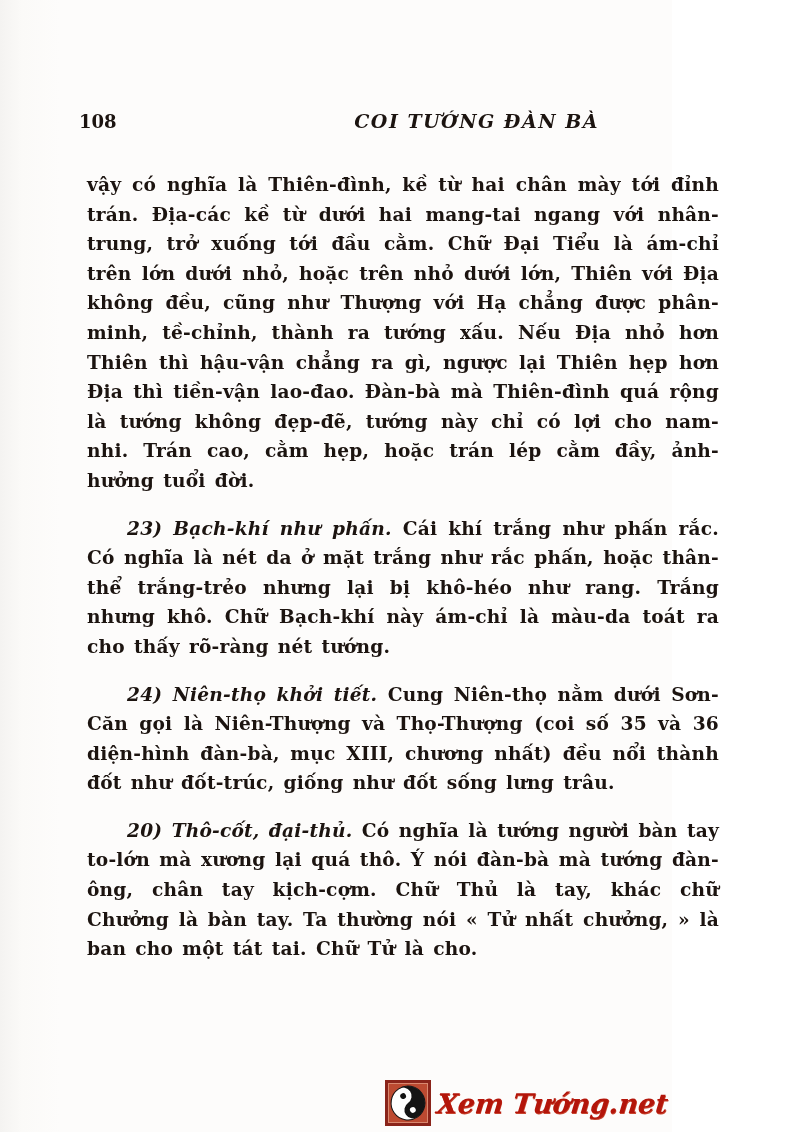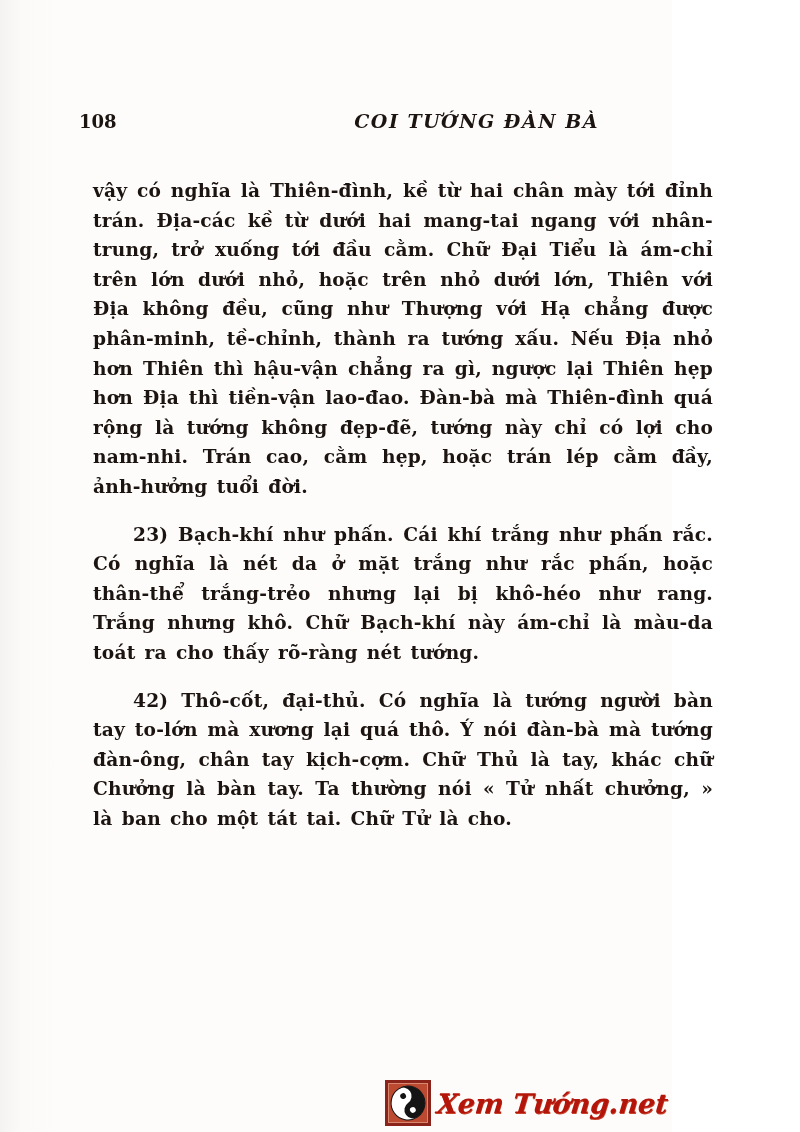--- a/index.html
+++ b/index.html
@@ -33,28 +33,28 @@
     top:162px;left:79px;
     width:648px;
     font-size:18.6px;
     font-weight:bold;
     line-height:29.6px;
     text-align:justify;
     letter-spacing:0.2px;
     word-spacing:2.5px;
   }
   .body-text p{
-    margin:14px;
+    margin:8px;
     padding:0;
   }
   .body-text p.numbered{
     margin-top:18px;
     text-indent:40px;
   }
-  .lead{}
+  .lead{font-style:italic;}
   .watermark{
     position:absolute;
     right:4px;bottom:6px;
     display:flex;
     align-items:center;
     gap:6px;
     cursor:pointer;
   }
   .yy-square{
     width:46px;height:46px;
@@ -84,23 +84,24 @@
   <div class="page-header">
     <span class="page-number">108</span>
     <span class="running-title">COI TƯỚNG ĐÀN BÀ</span>
   </div>
 
   <div class="body-text">
     <p class="continuation"><span>vậy có nghĩa là Thiên-đình, kề từ hai chân mày tới đỉnh trán. Địa-các kề từ dưới hai mang-tai ngang với nhân-trung, trở xuống tới đầu cằm. Chữ Đại Tiểu là ám-chỉ trên lớn dưới nhỏ, hoặc trên nhỏ dưới lớn, Thiên với Địa không đều, cũng như Thượng với Hạ chẳng được phân-minh, tề-chỉnh, thành ra tướng xấu. Nếu Địa nhỏ hơn Thiên thì hậu-vận chẳng ra gì, ngược lại Thiên hẹp hơn Địa thì tiền-vận lao-đao. Đàn-bà mà Thiên-đình quá rộng là tướng không đẹp-đẽ, tướng này chỉ có lợi cho nam-nhi. Trán cao, cằm hẹp, hoặc trán lép cằm đầy, ảnh-hưởng tuổi đời.</span></p>
 
     <p class="numbered"><span class="lead">23) Bạch-khí như phấn.</span> <span>Cái khí trắng như phấn rắc. Có nghĩa là nét da ở mặt trắng như rắc phấn, hoặc thân-thể trắng-trẻo nhưng lại bị khô-héo như rang. Trắng nhưng khô. Chữ Bạch-khí này ám-chỉ là màu-da toát ra cho thấy rõ-ràng nét tướng.</span></p>
 
+    <p class="numbered"><span class="lead">24) Niên-thọ khởi tiết.</span> <span>Cung Niên-thọ nằm dưới Sơn-Căn gọi là Niên-Thượng và Thọ-Thượng (coi số 35 và 36 diện-hình đàn-bà, mục XIII, chương nhất) đều nổi thành đốt như đốt-trúc, giống như đốt sống lưng trâu.</span></p>
 
 
-    <p class="numbered"><span class="lead">42) Thô-cốt, đại-thủ.</span> <span>Có nghĩa là tướng người bàn tay to-lớn mà xương lại quá thô. Ý nói đàn-bà mà tướng đàn-ông, chân tay kịch-cợm. Chữ Thủ là tay, khác chữ Chưởng là bàn tay. Ta thường nói « Tử nhất chưởng, » là ban cho một tát tai. Chữ Tử là cho.</span></p>
+    <p class="numbered"><span class="lead">20) Thô-cốt, đại-thủ.</span> <span>Có nghĩa là tướng người bàn tay to-lớn mà xương lại quá thô. Ý nói đàn-bà mà tướng đàn-ông, chân tay kịch-cợm. Chữ Thủ là tay, khác chữ Chưởng là bàn tay. Ta thường nói « Tử nhất chưởng, » là ban cho một tát tai. Chữ Tử là cho.</span></p>
   </div>
 
   <div class="watermark">
     <span class="yy-square">
       <svg width="36" height="36" viewBox="0 0 100 100" aria-hidden="true">
         <circle cx="50" cy="50" r="47" fill="#ffffff" stroke="#141414" stroke-width="3"></circle>
         <path d="M50 3 a47 47 0 0 1 0 94 a23.5 23.5 0 0 1 0 -47 a23.5 23.5 0 0 0 0 -47 Z" fill="#141414"></path>
         <circle cx="50" cy="26.5" r="8" fill="#141414"></circle>
         <circle cx="50" cy="73.5" r="8" fill="#ffffff"></circle>
       </svg>

